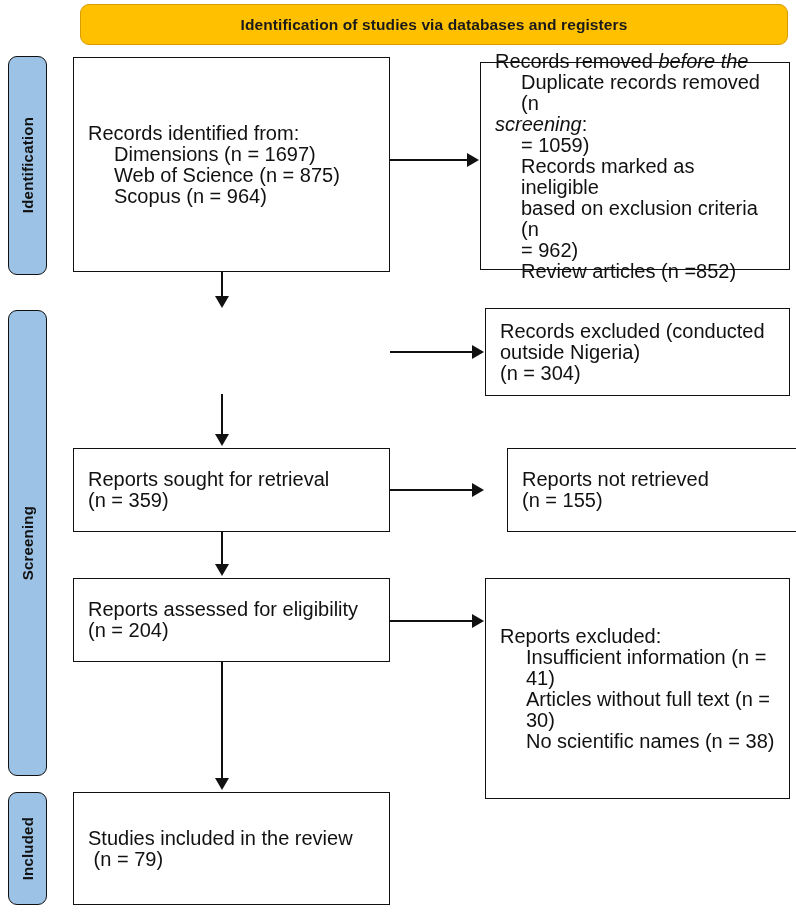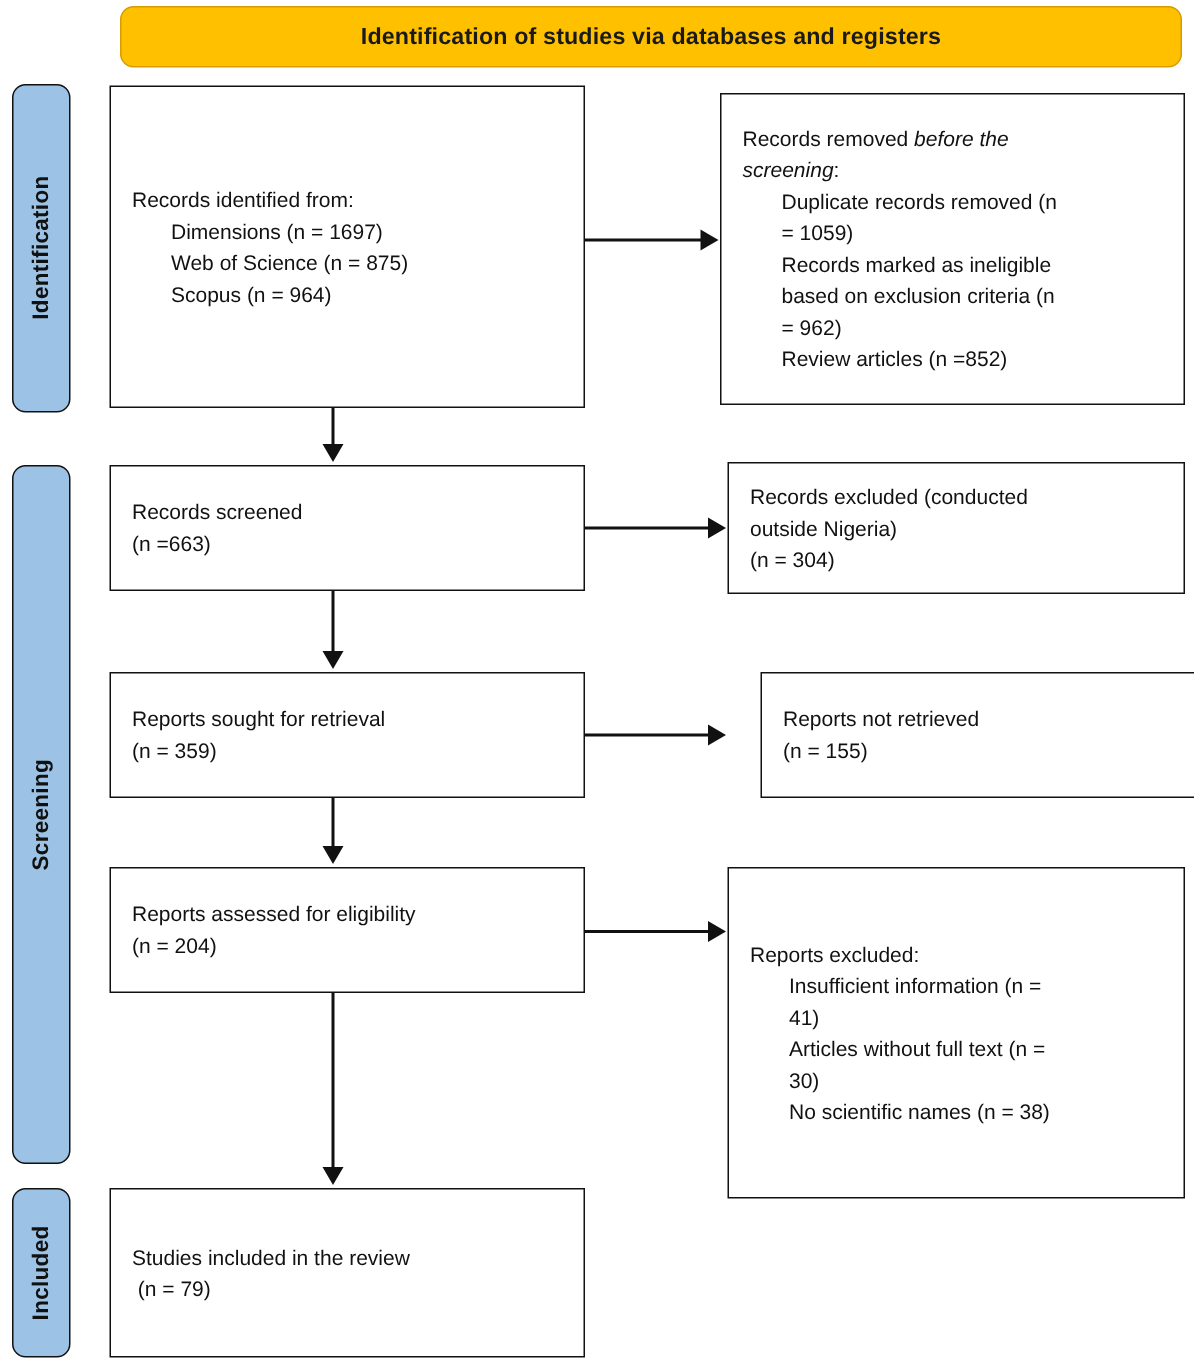--- a/index.html
+++ b/index.html
@@ -76,21 +76,21 @@
     box-sizing: border-box;
     display: flex;
     align-items: center;
   }
   .box-inner {
     padding: 0 14px;
     width: 100%;
     box-sizing: border-box;
   }
   .box-line {
-    font-size: 14px;
+    font-size: 20px;
     line-height: 21px;
     color: #111111;
     white-space: pre-wrap;
   }
   .box-line.indent { padding-left: 26px; text-indent: 0; }
   .box-line .ital  { font-style: italic; }
 
   
   #box-identified { left: 73px;  top: 57px;  width: 317px; height: 215px; align-items: center; }
   #box-screened   { left: 73px;  top: 310px; width: 317px; height: 84px;  }
@@ -171,36 +171,30 @@
       <div class="box-line">Records identified from:</div>
       <div class="box-line indent">Dimensions (n = 1697)</div>
       <div class="box-line indent">Web of Science (n = 875)</div>
       <div class="box-line indent">Scopus (n = 964)</div>
     </div>
   </div>
 
   <div class="box" id="box-removed">
     <div class="box-inner">
       <div class="box-line"><span>Records removed </span><span class="ital">before the</span></div>
+      <div class="box-line indent">Duplicate records removed (n</div>
       <div class="box-line"><span class="ital">screening</span><span>:</span></div>
-      <div class="box-line indent">Duplicate records removed (n</div>
       <div class="box-line indent">= 1059)</div>
       <div class="box-line indent">Records marked as ineligible</div>
       <div class="box-line indent">based on exclusion criteria (n</div>
       <div class="box-line indent">= 962)</div>
       <div class="box-line indent">Review articles (n =852)</div>
     </div>
   </div>
 
-  <div class="box" id="box-screened">
-    <div class="box-inner">
-      <div class="box-line">Records screened</div>
-      <div class="box-line">(n =663)</div>
-    </div>
-  </div>
 
   <div class="box" id="box-excluded-scr">
     <div class="box-inner">
       <div class="box-line">Records excluded (conducted</div>
       <div class="box-line">outside Nigeria)</div>
       <div class="box-line">(n = 304)</div>
     </div>
   </div>
 
   <div class="box" id="box-sought">

